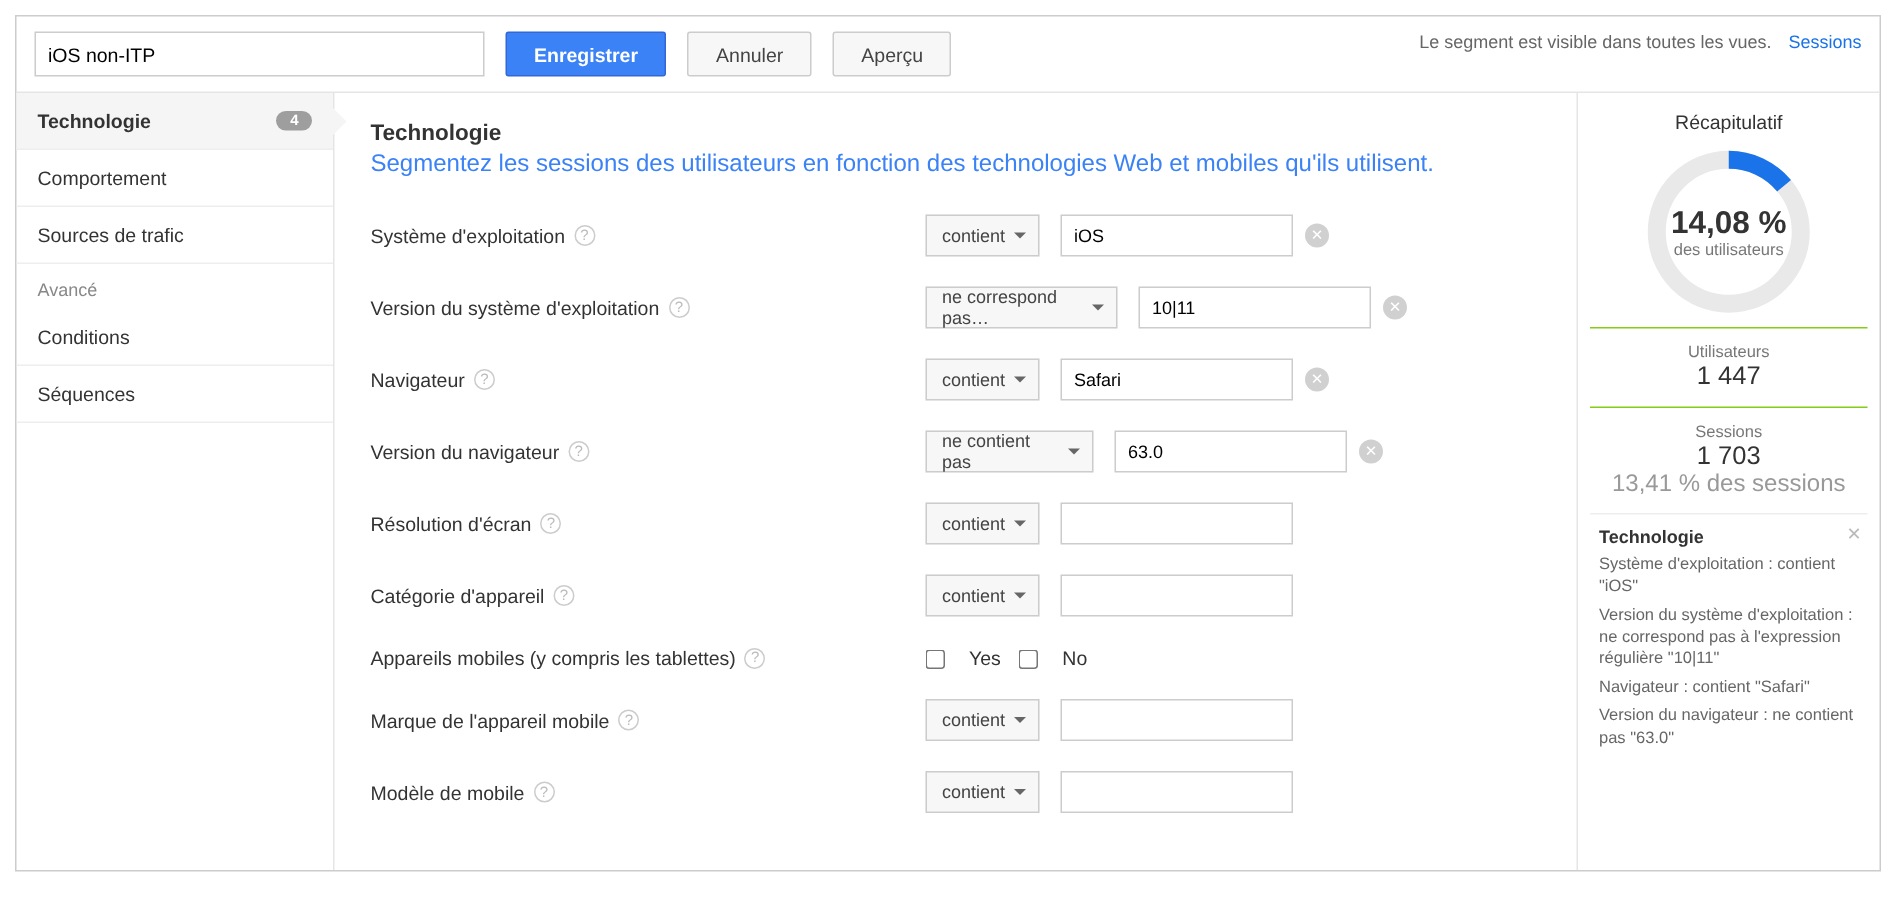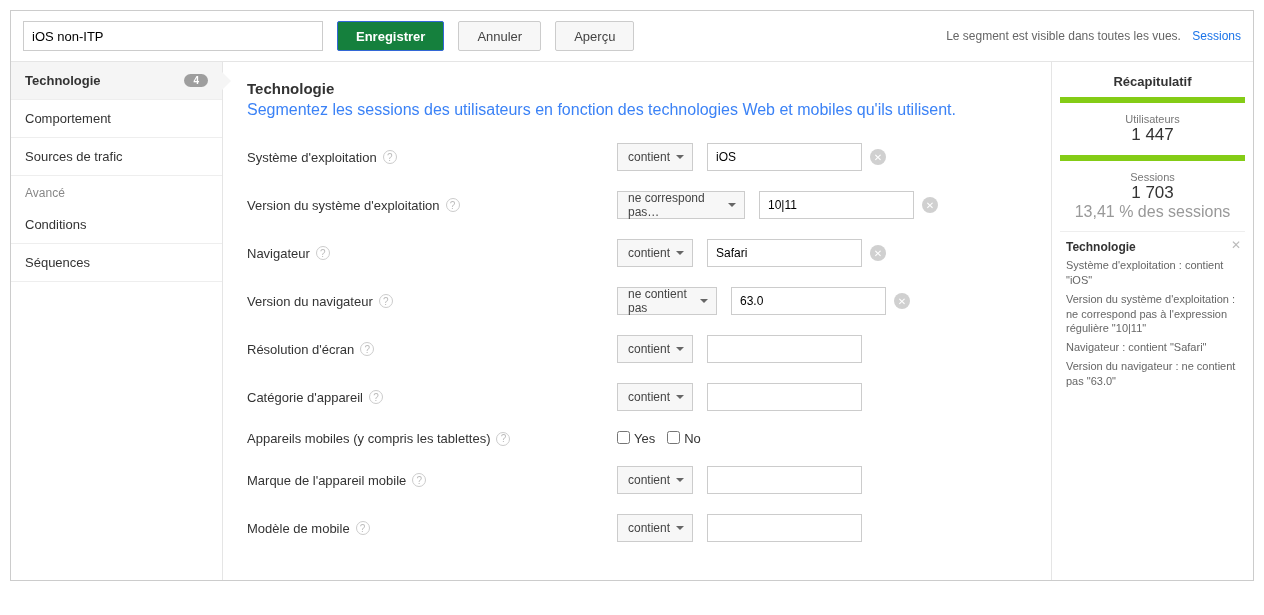--- a/index.html
+++ b/index.html
@@ -1,21 +1,21 @@
 <!DOCTYPE html>
 <html><head>
 <meta charset="utf-8">
 <style>
 *{box-sizing:border-box;margin:0;padding:0;font-family:Arial,Helvetica,sans-serif}
 body{background:#fff;padding:10px;color:#333;font-size:13px}
 .frame{border:1px solid #ccc;width:1244px;display:flex;flex-direction:column}
-.topbar{display:flex;align-items:center;padding:10px 12px;gap:14px;border-bottom:1px solid #e5e5e5}
+.topbar{display:flex;align-items:flex-start;padding:10px 12px;gap:14px;border-bottom:1px solid #e5e5e5}
 .name-input{width:300px;height:30px;border:1px solid #ccc;padding:0 8px;font-size:13px}
 .btn{height:30px;padding:0 18px;border:1px solid #ccc;background:#f7f7f7;cursor:pointer;font-size:13px;color:#444;border-radius:2px}
-.btn.primary{background:#15803d;color:#fff;border:1px solid #3367d6;font-weight:bold}
+.btn.primary{background:#3b82f6;color:#fff;border:1px solid #3367d6;font-weight:bold}
 .top-right{margin-left:auto;color:#666;font-size:12px}
 .top-right a{color:#1a73e8;text-decoration:none;margin-left:8px}
 .columns{display:flex}
 .sidebar{width:212px;border-right:1px solid #e5e5e5}
 .side-item{padding:11px 14px;border-bottom:1px solid #eee;cursor:pointer;color:#333;position:relative;display:flex;align-items:center;justify-content:space-between}
 .side-item.active{background:#f5f5f5;font-weight:bold}
 .side-item.active::after{content:"";position:absolute;right:-9px;top:50%;transform:translateY(-50%);border-left:9px solid #f5f5f5;border-top:9px solid transparent;border-bottom:9px solid transparent}
 .side-group{padding:10px 14px 6px;color:#888;font-size:12px}
 .badge{background:#9e9e9e;color:#fff;font-size:10px;border-radius:10px;padding:1px 9px;font-weight:bold}
 .main{flex:1;padding:18px 24px}
@@ -23,29 +23,29 @@
 .main .sub{color:#3b82f6;font-size:16px;margin-bottom:24px}
 .row{display:flex;align-items:center;margin-bottom:20px}
 .row-label{width:370px;display:flex;align-items:center;gap:6px;font-size:13px}
 .help{display:inline-flex;width:14px;height:14px;border:1px solid #ccc;border-radius:50%;font-size:10px;color:#bbb;align-items:center;justify-content:center}
 .sel{height:28px;border:1px solid #ccc;background:#f7f7f7;padding:0 22px 0 10px;font-size:12px;color:#444;cursor:pointer;position:relative;display:inline-flex;align-items:center;margin-right:14px}
 .sel::after{content:"";position:absolute;right:8px;top:50%;transform:translateY(-50%);border-top:4px solid #666;border-left:4px solid transparent;border-right:4px solid transparent}
 .sel.wide{width:128px}
 .txt{height:28px;border:1px solid #ccc;padding:0 8px;font-size:12px;width:155px}
 .clear{width:16px;height:16px;border-radius:50%;background:#d0d0d0;color:#fff;display:inline-flex;align-items:center;justify-content:center;margin-left:8px;font-size:10px;cursor:pointer}
 .checks{display:flex;gap:12px;align-items:center}
-.checks label{display:flex;align-items:flex-start;gap:4px;font-size:13px}
+.checks label{display:flex;align-items:flex-end;gap:16px;font-size:13px}
 .summary{width:202px;border-left:1px solid #e5e5e5;text-align:center;padding:12px 8px}
-.summary h3{font-size:13px;font-weight:bold;margin-bottom:8px}
+.summary h3{font-size:13px;font-weight:normal;margin-bottom:8px}
 .donut{width:115px;height:115px;margin:0 auto 6px;position:relative}
 .donut svg{transform:rotate(-90deg)}
 .donut-text{position:absolute;inset:0;display:flex;flex-direction:column;align-items:center;justify-content:center}
 .donut-text .pct{font-size:21px;font-weight:bold}
 .donut-text .lbl{font-size:11px;color:#777}
-.stat{border-top:6px solid #84cc16;padding:10px 4px}
+.stat{border-top:1px solid #84cc16;padding:10px 4px}
 .stat .t{font-size:11px;color:#777}
 .stat .v{font-size:17px}
 .stat .s{font-size:16px;color:#999}
 .filter-box{border-top:1px solid #eee;padding:8px 6px;text-align:left;font-size:11px;color:#666;position:relative}
 .filter-box .ft{font-weight:bold;color:#333;font-size:12px;margin-bottom:4px}
 .filter-box .fl{margin-bottom:4px;line-height:1.35}
 .filter-box .fx{position:absolute;right:4px;top:6px;color:#bbb;cursor:pointer;font-size:12px}
 </style>
 </head>
 <body>
@@ -117,21 +117,21 @@
         <div class="sel">contient</div>
         <input class="txt" value="Safari" style="">
         <span class="clear">✕</span>
       </div>
 
       <div class="row">
         <div class="row-label">
             <span>Version du navigateur</span>
             <span class="help">?</span>
           </div>
-        <div class="sel" style="width:100px">ne contient pas</div>
+        <div class="sel" style="width:112px">ne contient pas</div>
         <input class="txt" value="63.0" style="">
         <span class="clear">✕</span>
       </div>
 
       <div class="row">
         <div class="row-label">
             <span>Résolution d'écran</span>
             <span class="help">?</span>
           </div>
         <div class="sel">contient</div>
@@ -178,20 +178,30 @@
             <span>Modèle de mobile</span>
             <span class="help">?</span>
           </div>
         <div class="sel">contient</div>
         <input class="txt" style="">
       </div>
     </div>
 
     <div class="summary">
       <h3>Récapitulatif</h3>
+      <div class="donut">
+        <svg width="115" height="115" viewBox="0 0 115 115">
+          <circle cx="57.5" cy="57.5" r="48" fill="none" stroke="#e9e9e9" stroke-width="12"></circle>
+          <circle cx="57.5" cy="57.5" r="48" fill="none" stroke="#1a73e8" stroke-width="12" stroke-dasharray="42 260"></circle>
+        </svg>
+        <div class="donut-text">
+          <div class="pct">14,08 %</div>
+          <div class="lbl">des utilisateurs</div>
+        </div>
+      </div>
       <div class="stat">
         <div class="t">Utilisateurs</div>
         <div class="v">1 447</div>
       </div>
       <div class="stat">
         <div class="t">Sessions</div>
         <div class="v">1 703</div>
         <div class="s">13,41 % des sessions</div>
       </div>
       <div class="filter-box">

